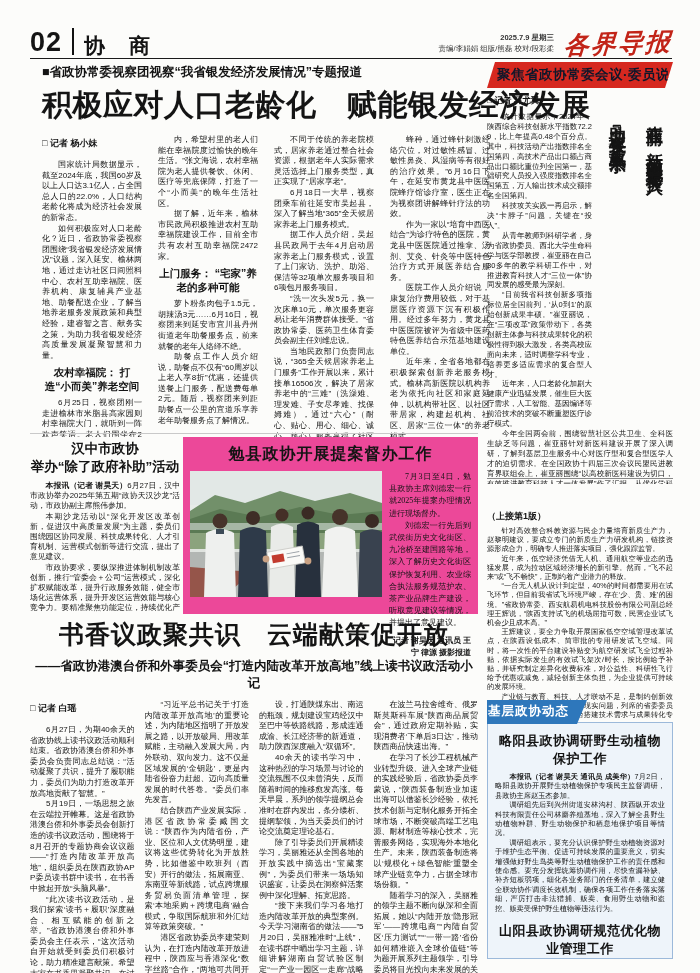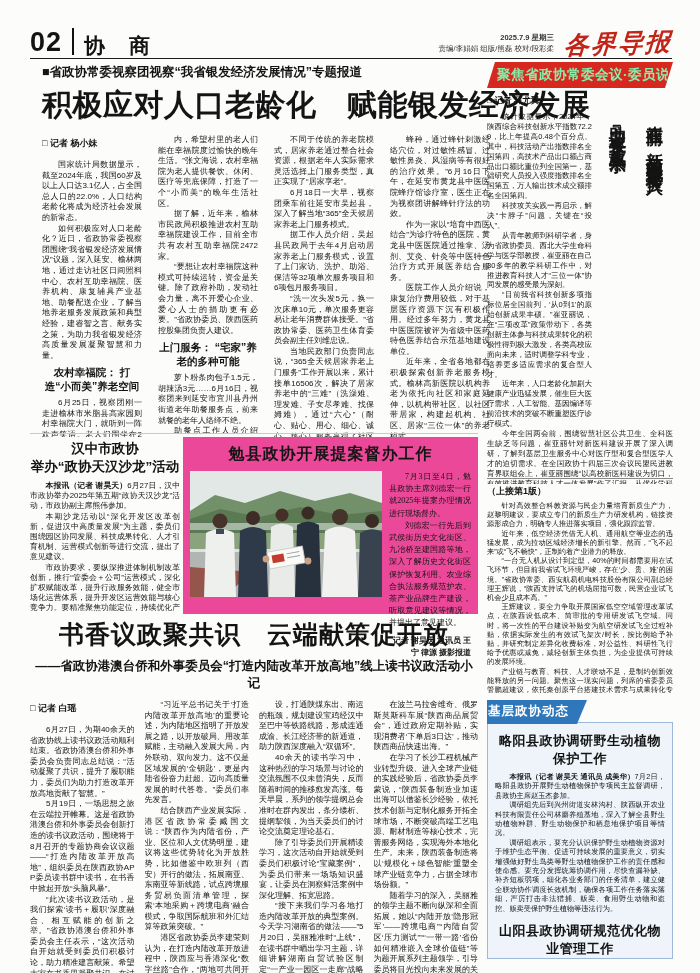--- a/index.html
+++ b/index.html
@@ -20,31 +20,31 @@
   .subhead{font-size:10.5px;line-height:13.5px;font-weight:bold;text-align:center;text-indent:0;margin:5px 0;}
   .col-byline{font-size:9px;font-weight:bold;text-indent:0;margin:2px 0 10px 0;}
   
   .lead{position:absolute;left:42px;top:64px;width:448px;}
   .kicker{font-size:12.5px;font-weight:bold;}
   .lead-headline{font-size:30px;font-weight:900;text-align:center;margin-top:4px;letter-spacing:.5px;white-space:nowrap;}
   .cols{display:flex;gap:16px;margin-top:9px;height:302px;overflow:hidden;}
   .col{flex:1;min-width:0;overflow:hidden;}
   
   .sidebar{position:absolute;left:487px;top:62px;width:186px;}
-  .banner{background:var(--ban-red,#d6281f);color:#86efac;font-size:13.5px;font-weight:bold;
+  .banner{background:var(--ban-red,#d6281f);color:#0f172a;font-size:13.5px;font-weight:bold;
           padding:4px 14px 4px 10px;clip-path:polygon(8px 0,100% 0,calc(100% - 8px) 100%,0 100%);
           letter-spacing:.5px;white-space:nowrap;}
   .sb-byline{font-size:8.5px;font-weight:bold;margin:7px 0 5px 0;}
   .sb-body{height:372px;overflow:hidden;}
   .sb-body .para{font-size:7.5px;line-height:9.9px;}
   .vhead{float:right;writing-mode:vertical-rl;height:304px;margin:0 0 6px 7px;font-weight:bold;}
   .vline{font-size:17px;line-height:37px;letter-spacing:2.5px;}
   .sb-rule{position:absolute;left:487px;top:478px;width:186px;border-top:1px solid #888;}
   
-  .continued{position:absolute;left:487px;top:485px;width:186px;height:208px;overflow:hidden;}
+  .continued{position:absolute;left:487px;top:510px;width:186px;height:208px;overflow:hidden;}
   .cont-label{font-size:9px;font-weight:bold;margin-bottom:3px;}
   .continued .para{font-size:7.2px;line-height:9.2px;}
   
   .mid-rule{position:absolute;left:30px;top:433px;width:448px;border-top:1px solid #c9c9c9;}
   .hanzhong{position:absolute;left:30px;top:440px;width:150px;height:173px;overflow:hidden;}
   .hz-head{font-size:13.5px;line-height:17.5px;font-weight:bold;text-align:center;}
   .hanzhong .para{font-size:7.8px;line-height:10.2px;}
   .hz-body{margin-top:6px;}
   .photo-panel{position:absolute;left:183px;top:437px;width:295px;height:177px;background:#ec4899;
                padding:7px 7px 4px 7px;box-sizing:border-box;}
@@ -95,21 +95,20 @@
       <div class="col">
           <div class="col-byline">□ 记者 杨小妹</div>
           <div class="para">国家统计局数据显示，截至2024年底，我国60岁及以上人口达3.1亿人，占全国总人口的22.0%，人口结构老龄化将成为经济社会发展的新常态。</div>
           <div class="para">如何积极应对人口老龄化？近日，省政协常委视察团围绕“我省银发经济发展情况”议题，深入延安、榆林两地，通过走访社区日间照料中心、农村互助幸福院、医养机构、康复辅具产业基地、助餐配送企业，了解当地养老服务发展政策和典型经验，建睿智之言、献务实之策，为助力我省银发经济高质量发展凝聚智慧和力量。</div>
           <div class="subhead">农村幸福院： 打造“小而美”养老空间</div>
           <div class="para">6月25日，视察团刚一走进榆林市米脂县高家园则村幸福院大门，就听到一阵欢声笑语。老人们围坐在2张餐桌旁，一边聊天一边享用热乎乎的早餐，每个人脸上都洋溢着幸福的笑容。</div>
         </div>
       <div class="col">
           <div class="para">内，希望村里的老人们能在幸福院度过愉快的晚年生活。”张文海说，农村幸福院为老人提供餐饮、休闲、医疗等兜底保障，打造了一个“小而美”的晚年生活社区。</div>
           <div class="para">据了解，近年来，榆林市民政局积极推进农村互助幸福院建设工作，目前全市共有农村互助幸福院2472家。</div>
-          <div class="para">“要想让农村幸福院这种模式可持续运转，资金是关键。除了政府补助，发动社会力量，离不开爱心企业、爱心人士的捐助更有必要。”省政协委员、陕西医药控股集团负责人建议。</div>
           <div class="subhead">上门服务： “宅家”养老的多种可能</div>
           <div class="para">萝卜粉条肉包子1.5元，胡辣汤3元……6月16日，视察团来到延安市宜川县丹州街道老年助餐服务点，前来就餐的老年人络绎不绝。</div>
           <div class="para">助餐点工作人员介绍说，助餐点不仅有“60周岁以上老人享8折”优惠，还提供送餐上门服务，配送费每单2元。随后，视察团来到距助餐点一公里的宜道乐享养老年助餐服务点了解情况。</div>
         </div>
       <div class="col">
           <div class="para">不同于传统的养老院模式，居家养老通过整合社会资源，根据老年人实际需求灵活选择上门服务类型，真正实现了“居家享老”。</div>
           <div class="para">6月18日一大早，视察团乘车前往延安市吴起县，深入了解当地“365”全天候居家养老上门服务模式。</div>
           <div class="para">据工作人员介绍，吴起县民政局于去年4月启动居家养老上门服务模式，设置了上门家访、洗护、助浴、保洁等32项单次服务项目和6项包月服务项目。</div>
           <div class="para">“洗一次头发5元，换一次床单10元，单次服务更容易让老年消费群体接受。”省政协常委、医药卫生体育委员会副主任刘维忠说。</div>
           <div class="para">当地民政部门负责同志说，“365全天候居家养老上门服务”工作开展以来，累计接单16506次，解决了居家养老中的“三难”（洗澡难、理发难、子女尽孝难、找保姆难），通过“六心”（耐心、贴心、用心、细心、诚心、热心）服务赢得了社区居民支持与发展等成效。</div>
@@ -152,21 +151,21 @@
         <div class="para">“一台无人机从设计到定型，40%的时间都需要用在试飞环节，但目前我省试飞环境严峻，存在‘少、贵、难’的困境。”省政协常委、西安航易机电科技股份有限公司副总经理王辉说，“陕西支持试飞的机场屈指可数，民营企业试飞机会少且成本高。”</div>
         <div class="para">王辉建议，要全力争取开展国家低空空域管理改革试点，在陕西设低成本、简审批的专用研发试飞空域。同时，将一次性的平台建设补贴变为航空研发试飞全过程补贴，依据实际发生的有效试飞架次/时长，按比例给予补贴，并研究制定差异化收费标准，对公益性、科研性飞行给予优惠或减免，减轻创新主体负担，为企业提供可持续的发展环境。</div>
         <div class="para">产业链与教育、科技、人才联动不足，是制约创新效能释放的另一问题。聚焦这一现实问题，列席的省委委员管鹏超建议，依托秦创原平台搭建技术需求与成果转化专区，通过技术经纪人、专家与企业双向对接匹配机制，完善成果转化运用机制，同时在创新人才培养制度建设上，试点人才双向流动机制，允许科研人员兼职执教，将服务产业链贡献纳入职称评审核心指标。</div>
       </div>
   </div>
 
   <div class="mid-rule"></div>
 
   <div class="hanzhong">
     <div class="hz-head">汉中市政协</div>
-    <div class="hz-head">举办“政协天汉沙龙”活动</div>
+    <div class="hz-head">举办“除了政府补助”活动</div>
     <div class="hz-body">
         <div class="para"><b>本报讯（记者 谢昊天）</b>6月27日，汉中市政协举办2025年第五期“政协天汉沙龙”活动，市政协副主席熊伟参加。</div>
         <div class="para">本期沙龙活动以“深化开发区改革创新，促进汉中高质量发展”为主题，委员们围绕园区协同发展、科技成果转化、人才引育机制、运营模式创新等进行交流，提出了意见建议。</div>
         <div class="para">市政协要求，要纵深推进体制机制改革创新，推行“管委会＋公司”运营模式，深化扩权赋能改革，提升行政服务效能，健全市场化运营体系，提升开发区运营效能与核心竞争力。要精准聚焦功能定位，持续优化产业布局，创新招商引资模式，加速推进重点项目建设，强化科技创新引领，培育壮大发展新动能，持续优化营商环境，全方位加强要素保障。要立足不同专业领域深入调查研究，形成高质量建言成果，为深化开发区改革创新贡献智慧和力量。</div>
       </div>
   </div>
 
   <div class="photo-panel">
     <div class="photo-title">勉县政协开展提案督办工作</div>
     <div class="photo-row">
@@ -226,21 +225,21 @@
           <div class="para">“此次读书议政活动，是我们探索‘读书＋履职’深度融合、相互赋能的创新之举。”省政协港澳台侨和外事委员会主任表示，“这次活动自开始就受到委员们积极讨论，助力精准建言献策。希望大家在书香里凝聚共识，在讨论中完善良策，为陕西打造内陆改革开放高地汇智聚力。”</div>
         </div>
       <div class="col">
           <div class="para">“习近平总书记关于‘打造内陆改革开放高地’的重要论述，为内陆地区指明了开放发展之路，以开放破局、用改革赋能，主动融入发展大局，内外联动、双向发力。这不仅是区域发展的‘金钥匙’，更是内陆省份奋力赶超、迈向高质量发展的时代答卷。”委员们率先发言。</div>
           <div class="para">结合陕西产业发展实际，港区省政协常委臧国文说：“陕西作为内陆省份，产业、区位和人文优势明显，建议将这些优势转化为开放胜势，比如借鉴中欧班列（西安）开行的做法，拓展南亚、东南亚等新线路，试点跨境服务贸易负面清单管理，探索‘本地采购＋跨境电商’融合模式，争取国际航班和外汇结算等政策突破。”</div>
           <div class="para">港区省政协委员李建荣则认为，在打造内陆改革开放进程中，陕西应与香港深化“数字丝路”合作，“两地可共同开发中亚、东南亚数字化项目，以技术互补、资本联动、市场共享为核心，在数据要素流通、两地算力、智慧城市等领域进一步发力，助力打造内陆改革开放高地”。</div>
         </div>
       <div class="col">
           <div class="para">设，打通陕煤东出、南运的瓶颈，规划建设宝鸡经汉中至巴中等铁路线路，形成连通成渝、长江经济带的新通道，助力陕西深度融入“双循环”。</div>
           <div class="para">40余天的读书学习中，这种热烈的学习场景与讨论的交流氛围不仅未曾消失，反而随着时间的推移愈发高涨。每天早晨，系列的领学提纲总会准时在群内发出，条分缕析、提纲挈领，为当天委员们的讨论交流奠定理论基石。</div>
-          <div class="para">除了引导委员们开展精读学习，这次活动自开始就受到委员们积极讨论“宝藏案例”，为委员们带来一场场知识盛宴，让委员在洞察鲜活案例中深化理解、拓宽思路。</div>
+          <div class="para">除了引导委员们开展精读学习，吴丽雅还从全国各地的开放实践中摘选出“宝藏案例”，为委员们带来一场场知识盛宴，让委员在洞察鲜活案例中深化理解、拓宽思路。</div>
           <div class="para">“接下来我们学习各地打造内陆改革开放的典型案例。今天学习湖南省的做法——”5月20日，吴丽雅准时“上线”，在读书群中晒出学习主题，详细讲解湖南自贸试验区制定“一产业一园区一走廊”战略定位，发挥改革开放综合试验平台作用，推动内陆地区改革开放高地建设取得积极成效的经验。</div>
         </div>
       <div class="col">
           <div class="para">在波兰马拉舍维奇、俄罗斯莫斯科车展“陕西商品展贸会”，通过政府定期补贴，实现消费者‘下单后3日达’，推动陕西商品快速出海。”</div>
           <div class="para">在学习了长沙工程机械产业转型升级、进入全球产业链的实践经验后，省政协委员李蒙说，“陕西装备制造业加速出海可以借鉴长沙经验，依托技术创新与定制化服务开拓全球市场，不断突破高端工艺电源、耐材制造等核心技术，完善服务网络，实现海外本地化生产。未来，陕西装备制造将以‘规模化＋绿色智能’重塑全球产业链竞争力，占据全球市场份额。”</div>
           <div class="para">随着学习的深入，吴丽雅的领学主题不断向纵深和全面拓展，她以“内陆开放‘隐形冠军’——跨境电商”“内陆自贸区‘压力测试’”“‘一带一路’省份如何精准嵌入全球价值链”等为题开展系列主题领学，引导委员将目光投向未来发展的关键领域，委员们的讨论氛围持续升温，围绕构建开放新优势进行热烈讨论。</div>
         </div>
     </div>
   </div>
 

